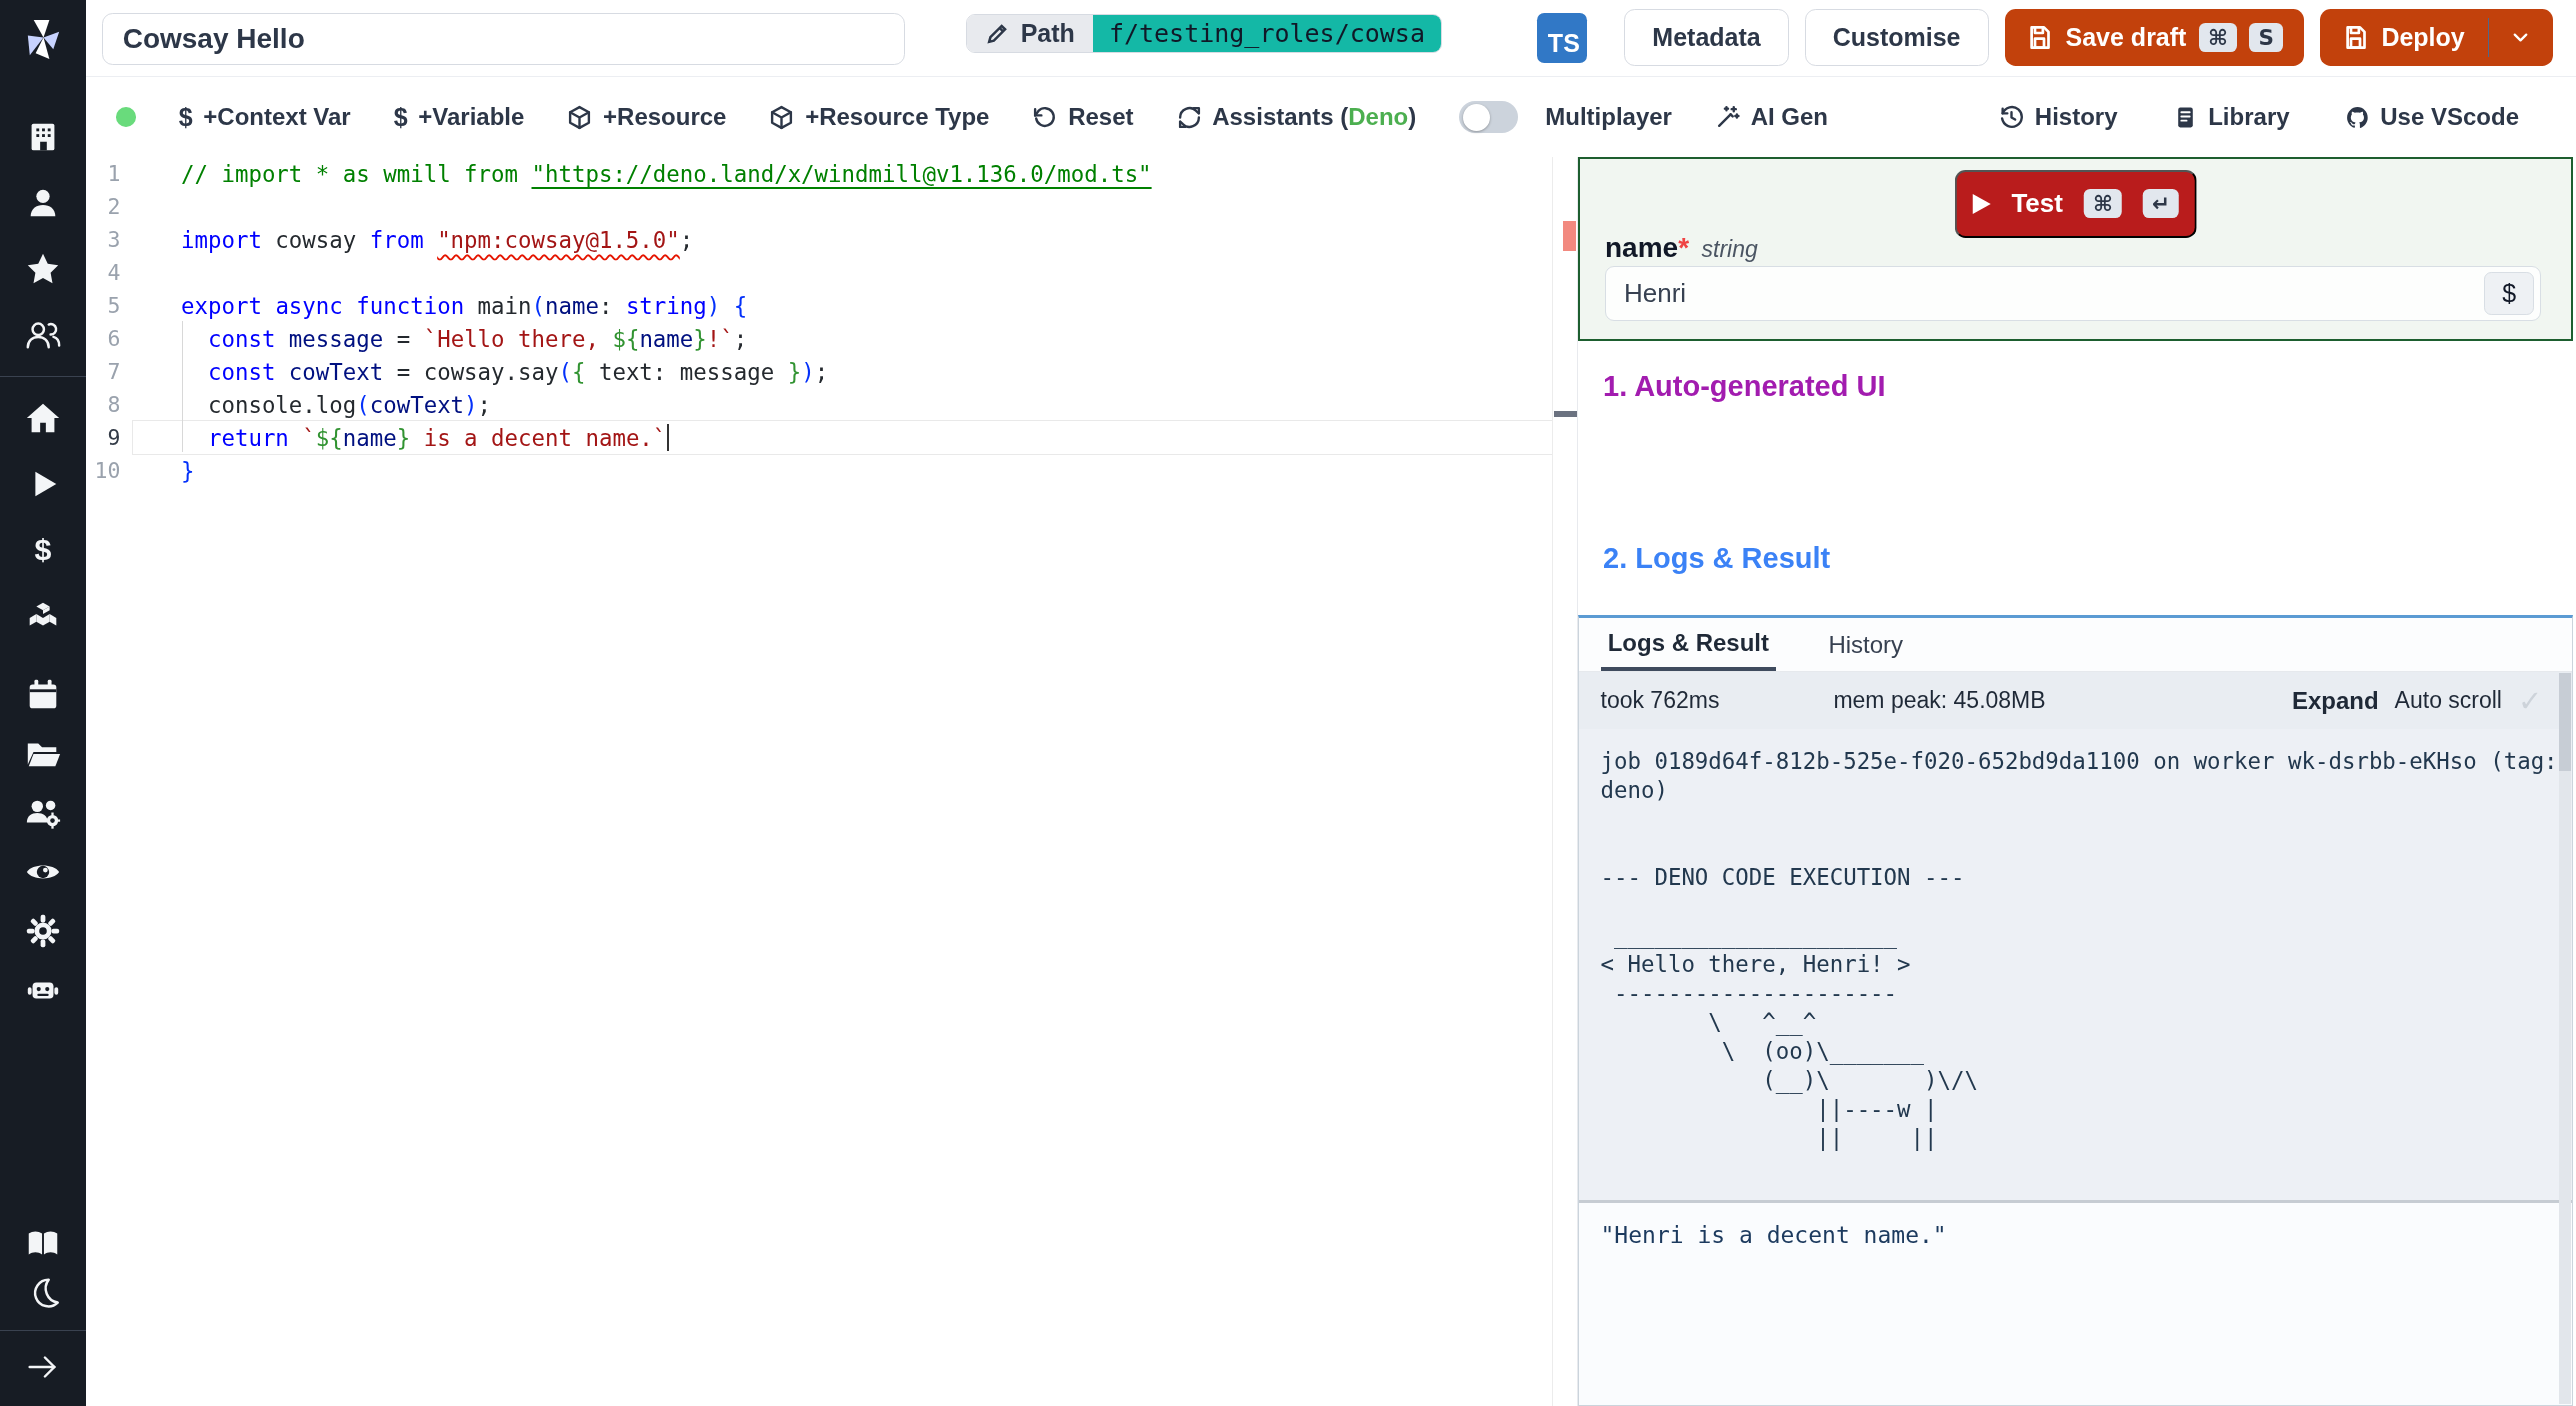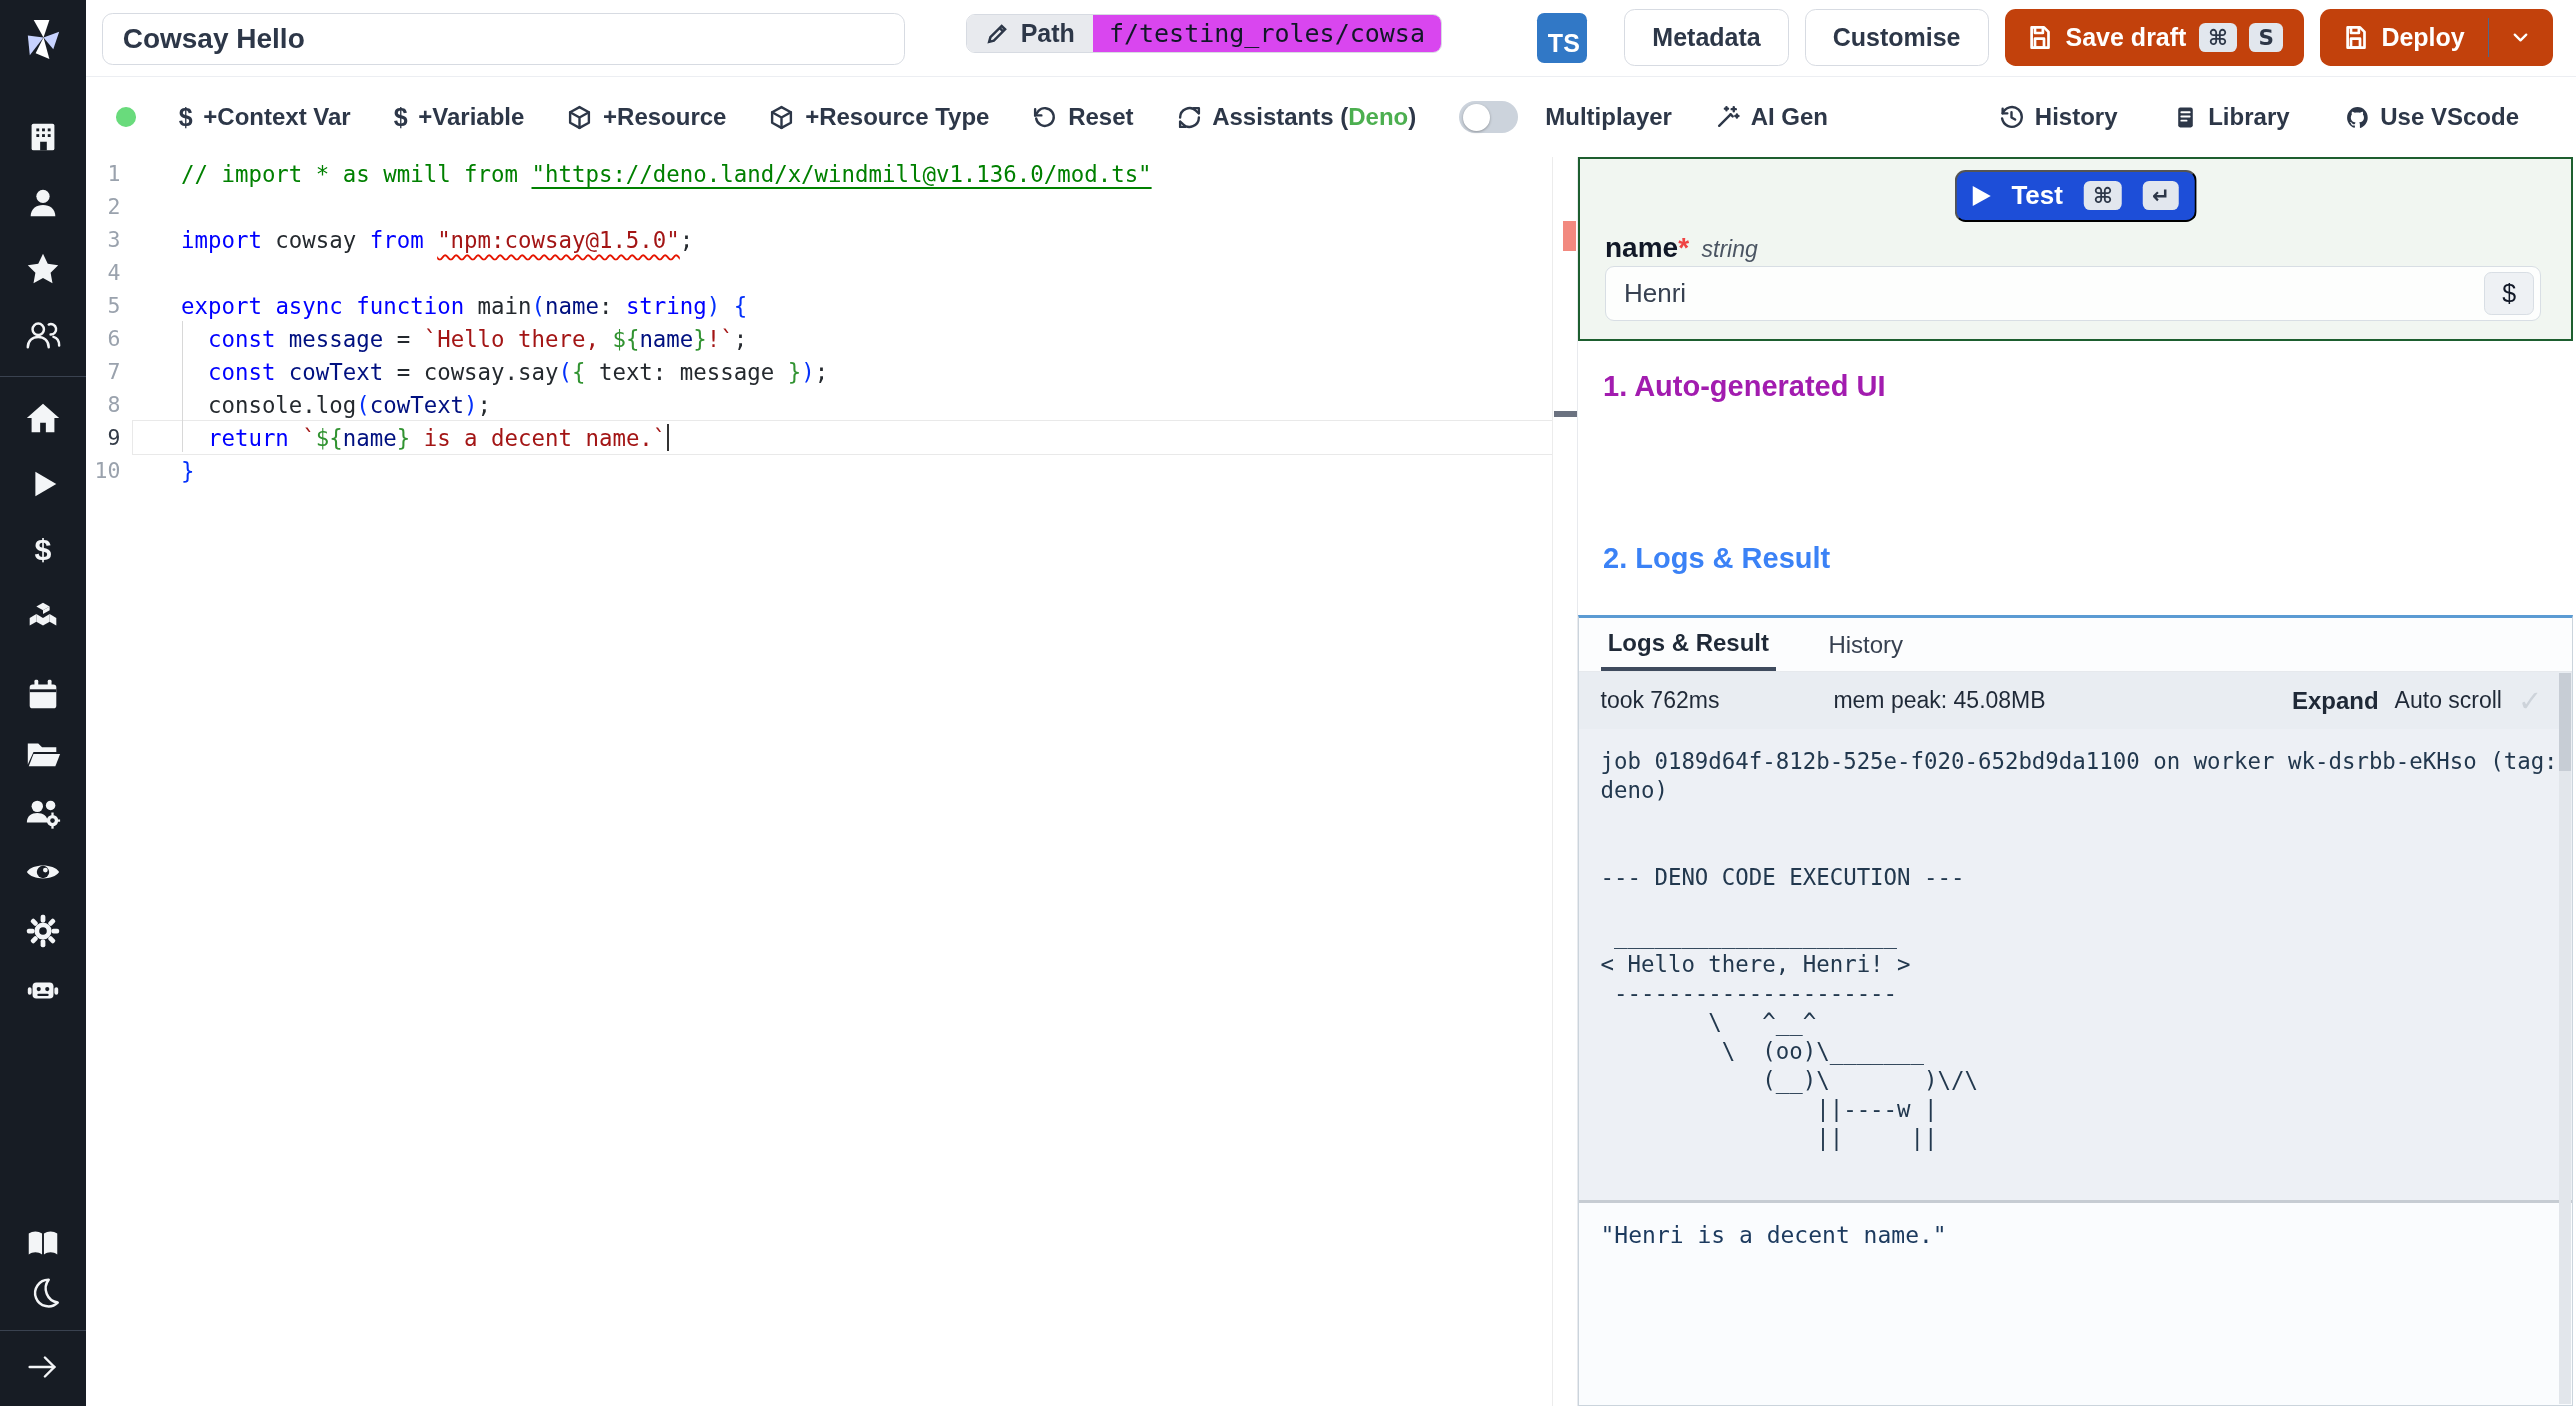--- a/index.html
+++ b/index.html
@@ -23,21 +23,21 @@
   #topbar { position:absolute; left:86px; top:0; right:0; height:77px; background:#fff;
             border-bottom:0.9px solid #eceef2; }
   #title-input { position:absolute; left:16px; top:12.5px; width:803px; height:52px;
                  border:1.8px solid #d7dbe2; border-radius:10.7px; font-size:28px; font-weight:700;
                  color:#2d3748; padding:0 19.7px; outline:none; font-family:"Liberation Sans",sans-serif; background:#fff;}
   .path-group { position:absolute; left:880px; top:14.3px; height:39px; display:flex; align-items:stretch;
                 border:0.9px solid #d7dbe2; border-radius:9px; overflow:hidden; }
   .path-chip { background:#e8eaee; display:flex; align-items:center; gap:10.7px; padding:0 18px;
                font-size:25px; font-weight:700; color:#2d3748; cursor:pointer; }
   .path-chip svg { width:25px; height:25px; fill:none; stroke:#2d3748; stroke-width:2.4; }
-  .path-value { background:#d946ef; display:flex; align-items:center; padding:0 16px;
+  .path-value { background:#14b8a6; display:flex; align-items:center; padding:0 16px;
                 font-family:"DejaVu Sans Mono", monospace; font-size:25px; color:#111827; }
   .ts-badge { position:absolute; left:1451px; top:13.4px; width:50px; height:50px; background:#3178c6;
               border-radius:7.2px; color:#fff; font-weight:700; font-size:25px;
               display:flex; align-items:flex-end; justify-content:flex-end; padding:5.4px 7.2px; cursor:pointer; }
   #topbar-actions { position:absolute; right:23px; top:9px; display:flex; gap:16px; }
   .btn { height:57px; border-radius:10.7px; display:flex; align-items:center; justify-content:center;
          font-size:25px; font-weight:700; cursor:pointer; }
   .btn-outline { background:#fff; border:0.9px solid #d7dbe2; color:#2d3748; padding:0 27px; }
   .btn-primary { background:#c2410c; color:#fff; border:none; padding:0 21.5px; gap:12.5px; }
   .btn-primary svg { width:27px; height:27px; fill:none; stroke:#fff; stroke-width:2.4; stroke-linejoin:round; stroke-linecap:round;}
@@ -78,22 +78,22 @@
   .indent-guide { position:absolute; left:96px; top:164px; width:0.9px; height:131px; background:#d8d8d8; }
   #overview-ruler { position:absolute; right:0; top:0; width:25px; bottom:0; border-left:0.9px solid #ececec; background:#fff; }
   .ruler-error { position:absolute; right:0.9px; top:64px; width:13.4px; height:30px; background:#f2897f; }
   .ruler-cursor { position:absolute; left:0.9px; top:254px; width:23px; height:6.3px; background:#6b7280; }
 
   
   #right-panel { position:absolute; left:1577px; top:157px; right:0; bottom:0; background:#fff;
                  border-left:0.9px solid #e8eaee; }
   #test-box { position:absolute; left:0; top:0; width:calc(100% - 2.7px); height:184px;
               border:2.7px solid #1d5e2f; background:#f1f6f1; }
-  #test-button { position:absolute; left:50%; transform:translateX(-50%); top:10.7px; height:52px;
-                 background:#1d4ed8; border-radius:10.7px; color:#fff; display:flex; align-items:center;
+  #test-button { position:absolute; left:50%; transform:translateX(-50%); top:10.7px; height:68px;
+                 background:#b91c1c; border-radius:10.7px; color:#fff; display:flex; align-items:center;
                  gap:21px; padding:0 16px; font-size:26px; font-weight:700; cursor:pointer; }
   #test-button .play { width:0; height:0; border-left:18px solid #fff; border-top:10.7px solid transparent;
                        border-bottom:10.7px solid transparent; }
   .name-row { position:absolute; left:25px; top:73px; display:flex; align-items:baseline; gap:12.5px; }
   .field-name { font-size:28px; font-weight:700; color:#111827; }
   .req { color:#ef4444; font-size:28px; font-weight:700; }
   .field-type { font-size:23px; font-style:italic; color:#4b5563; }
   .input-wrap { position:absolute; left:25px; right:30px; top:107px; height:55px; }
   #name-input { width:100%; height:100%; border:0.9px solid #d8dee4; border-radius:9px; background:#fdfefd;
                 font-size:26px; color:#374151; padding:0 72px 0 18px; outline:none;

